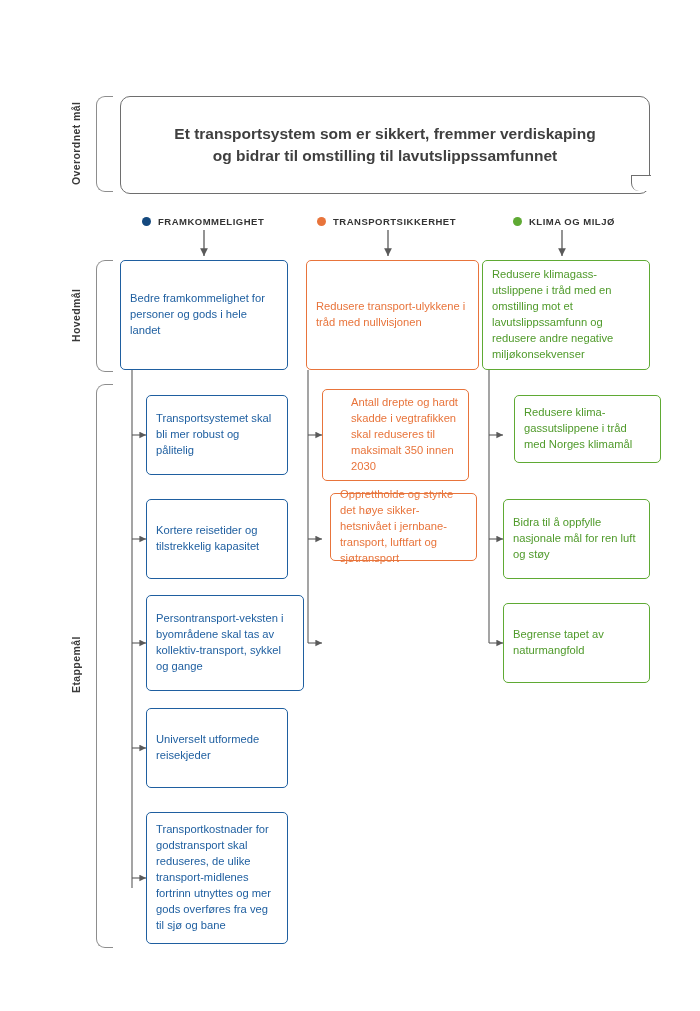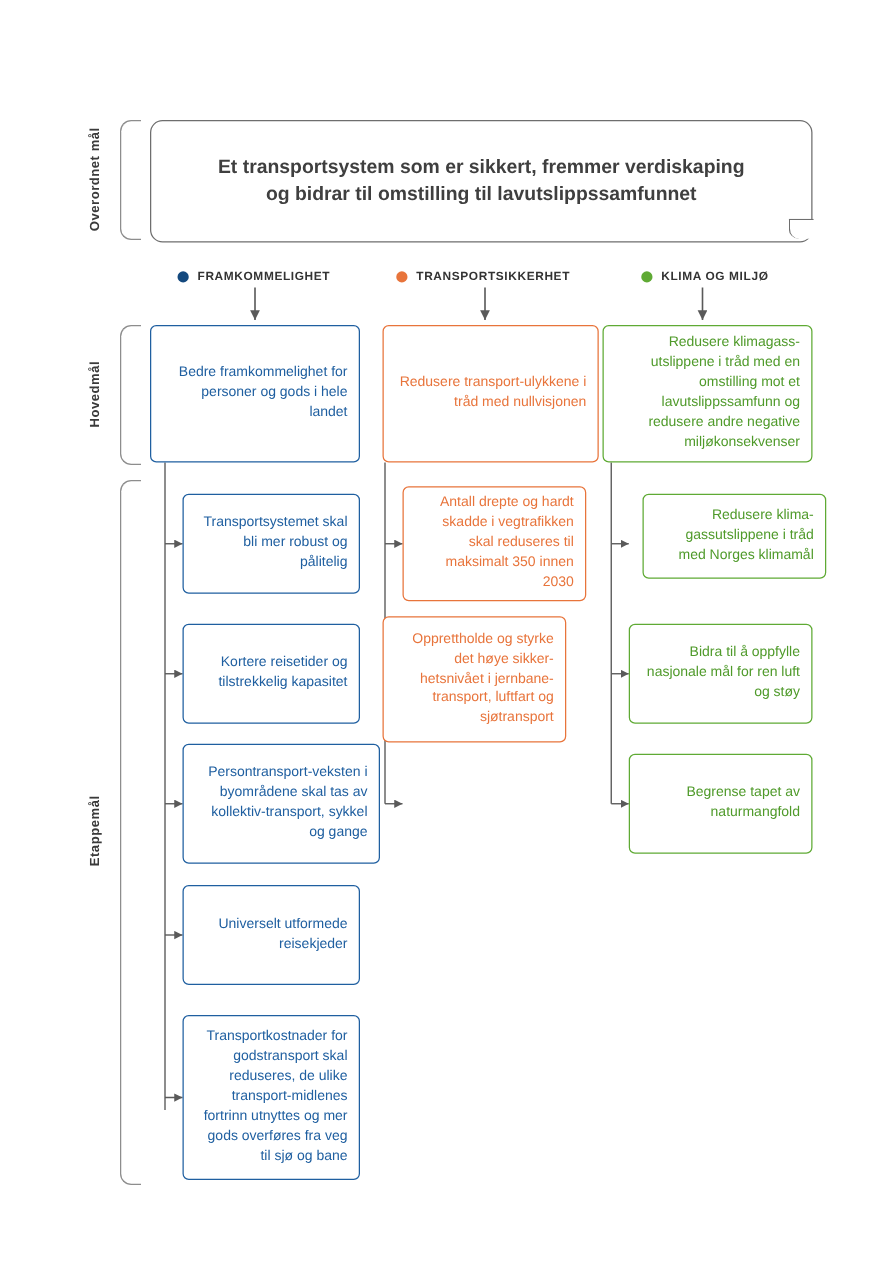--- a/index.html
+++ b/index.html
@@ -102,21 +102,21 @@
   .node {
     position: absolute;
     box-sizing: border-box;
     border-width: 1.6px;
     border-style: solid;
     border-radius: 5px;
     background: #ffffff;
     display: flex;
     align-items: center;
     justify-content: center;
-    text-align: right;
+    text-align: left;
     font-size: 11.2px;
     line-height: 1.42;
     padding: 6px 9px;
   }
   .node.blue   { border-color: #1f5fa0; color: #1f5fa0; }
   .node.orange { border-color: #e8743b; color: #e8743b; }
   .node.green  { border-color: #5faa34; color: #4f9a2a; }
 
   svg.connectors {
     position: absolute;
@@ -199,19 +199,19 @@
 
   <div class="node green" style="left:482px; top:260px; width:168px; height:110px;">Redusere klimagass-utslippene i tråd med en omstilling mot et lavutslippssamfunn og redusere andre negative miljøkonsekvenser</div>
 
   <div class="node blue" style="left:146px; top:395px; width:142px; height:80px;">Transportsystemet skal bli mer robust og pålitelig</div>
   <div class="node blue" style="left:146px; top:499px; width:142px; height:80px;">Kortere reisetider og tilstrekkelig kapasitet</div>
   <div class="node blue" style="left:146px; top:595px; width:158px; height:96px;">Persontransport-veksten i byområdene skal tas av kollektiv-transport, sykkel og gange</div>
   <div class="node blue" style="left:146px; top:708px; width:142px; height:80px;">Universelt utformede reisekjeder</div>
   <div class="node blue" style="left:146px; top:812px; width:142px; height:132px;">Transportkostnader for godstransport skal reduseres, de ulike transport-midlenes fortrinn utnyttes og mer gods overføres fra veg til sjø og bane</div>
 
   <div class="node orange" style="left:322px; top:389px; width:147px; height:92px;padding-left:28px;">Antall drepte og hardt skadde i vegtrafikken skal reduseres til maksimalt 350 innen 2030</div>
-  <div class="node orange" style="left:306px; top:493px; width:147px; height:101px;">Opprettholde og styrke det høye sikker-hetsnivået i jernbane-transport, luftfart og sjøtransport</div>
+  <div class="node orange" style="left:330px; top:493px; width:147px; height:68px;">Opprettholde og styrke det høye sikker-hetsnivået i jernbane-transport, luftfart og sjøtransport</div>
 
   <div class="node green" style="left:514px; top:395px; width:147px; height:68px;">Redusere klima-gassutslippene i tråd med Norges klimamål</div>
   <div class="node green" style="left:503px; top:499px; width:147px; height:80px;">Bidra til å oppfylle nasjonale mål for ren luft og støy</div>
   <div class="node green" style="left:503px; top:603px; width:147px; height:80px;">Begrense tapet av naturmangfold</div>
 
 </div>
 
 </body></html>

